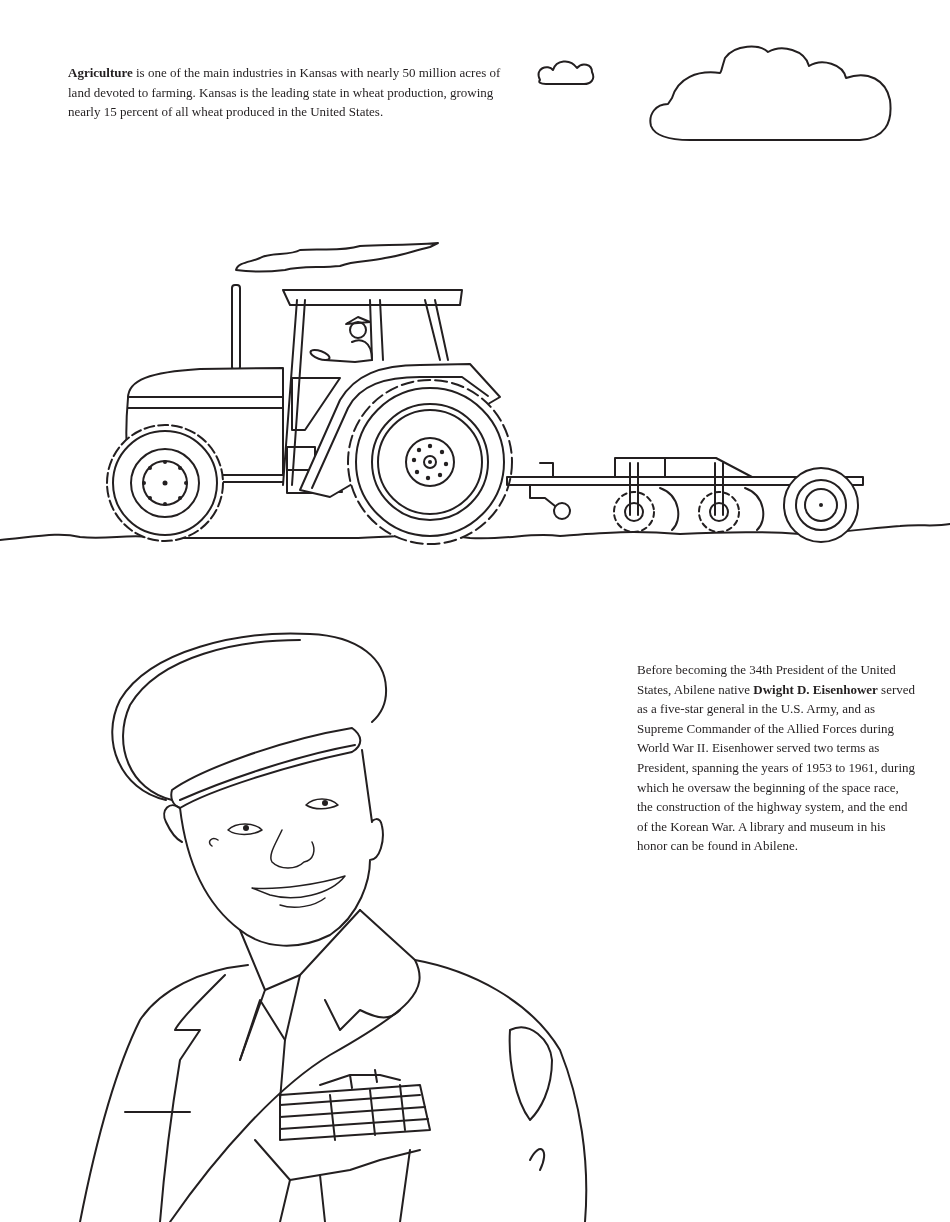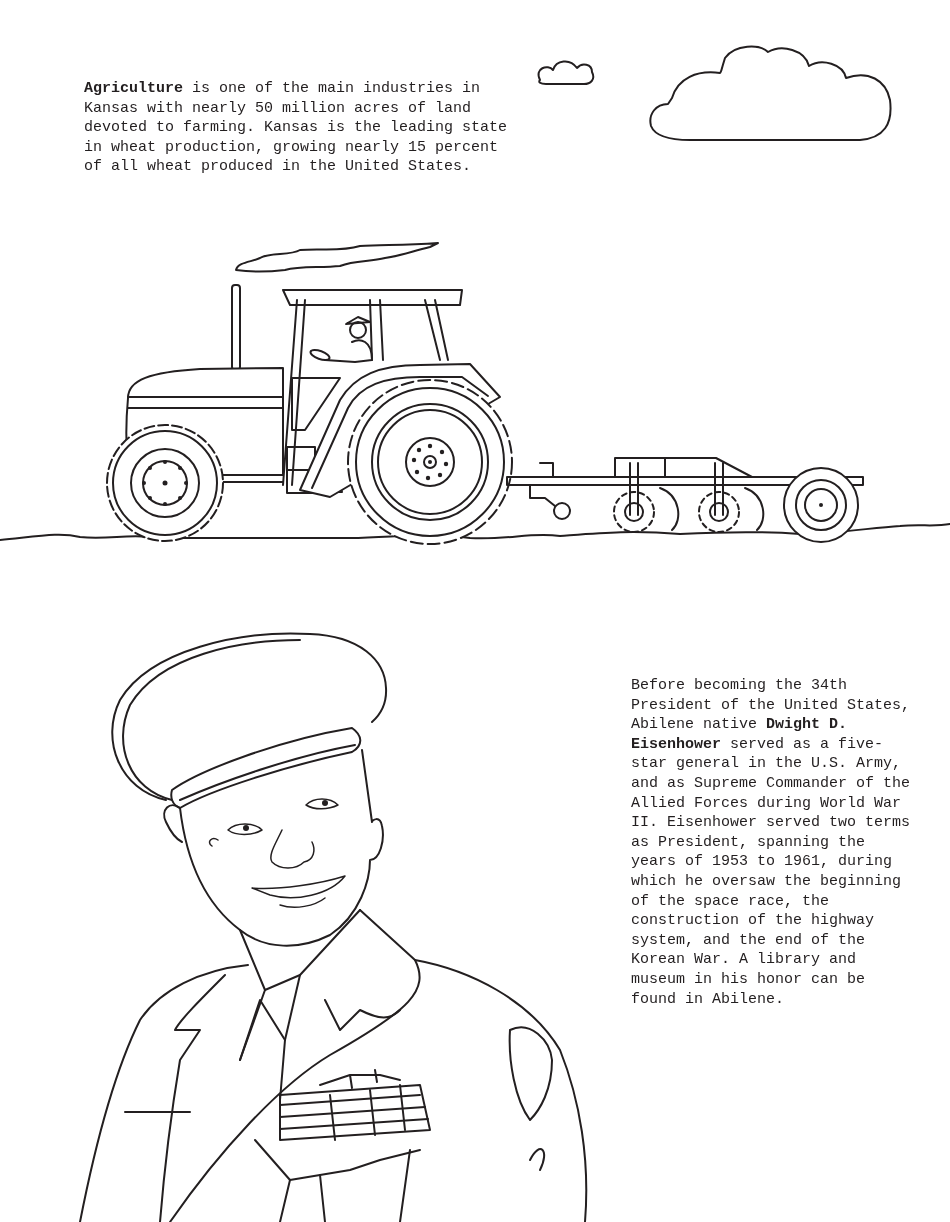--- a/index.html
+++ b/index.html
@@ -1,22 +1,22 @@
 <!DOCTYPE html>
 <html><head>
 <meta charset="utf-8">
 <style>
   html, body { margin: 0; padding: 0; background: #ffffff; }
   body { width: 950px; height: 1222px; position: relative; overflow: hidden;
          font-family: "DejaVu Serif", "Liberation Serif", serif; color: #231f20; }
-  .para { position: absolute; font-family: Liberation Mono, monospace;
-          font-size: 15px; line-height: 19.6px; color: #231f20; margin: 16px; }
+  .para { position: absolute; font-family: Liberation Serif, serif;
+          font-size: 13px; line-height: 19.6px; color: #231f20; margin: 0; }
   .para b { font-weight: bold; }
   #agri { left: 68px; top: 63px; width: 440px; }
-  #ike { left: 615px; top: 660px; width: 280px; }
+  #ike { left: 637px; top: 660px; width: 280px; }
   svg { position: absolute; overflow: visible; }
   .ln { fill: none; stroke: #231f20; stroke-width: 2; stroke-linejoin: round; stroke-linecap: round; }
   .lnw { fill: #fff; stroke: #231f20; stroke-width: 2; stroke-linejoin: round; stroke-linecap: round; }
   .thin { fill: none; stroke: #231f20; stroke-width: 1.5; stroke-linecap: round; stroke-linejoin: round; }
   .dot { fill: #231f20; }
 </style>
 </head>
 <body>
 
 <p class="para" id="agri"><b>Agriculture</b><span> is one of the main industries in Kansas with nearly 50 million acres of land devoted to farming. Kansas is the leading state in wheat production, growing nearly 15 percent of all wheat produced in the United States.</span></p>

